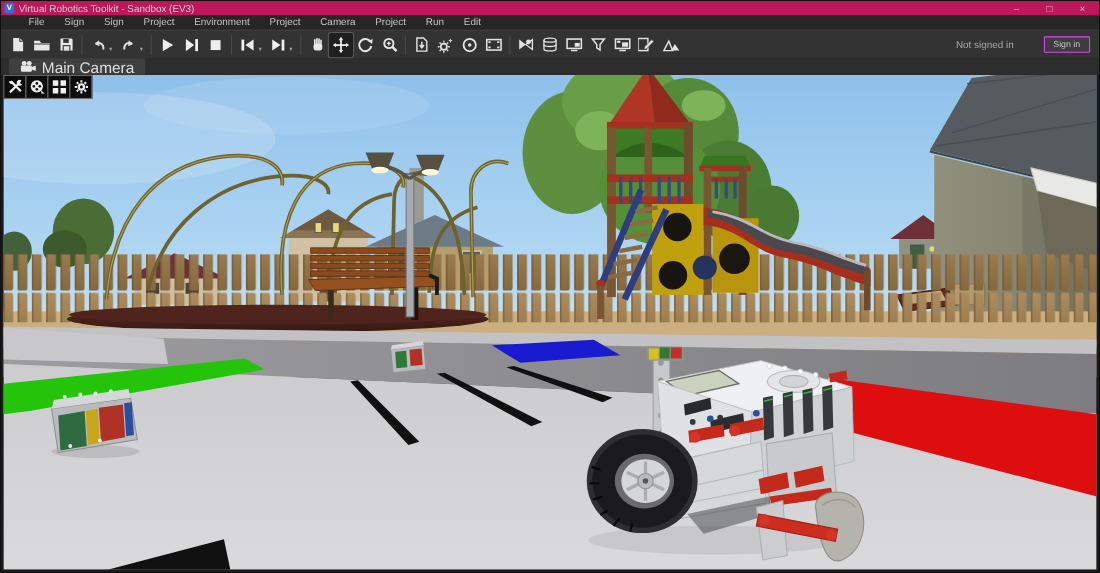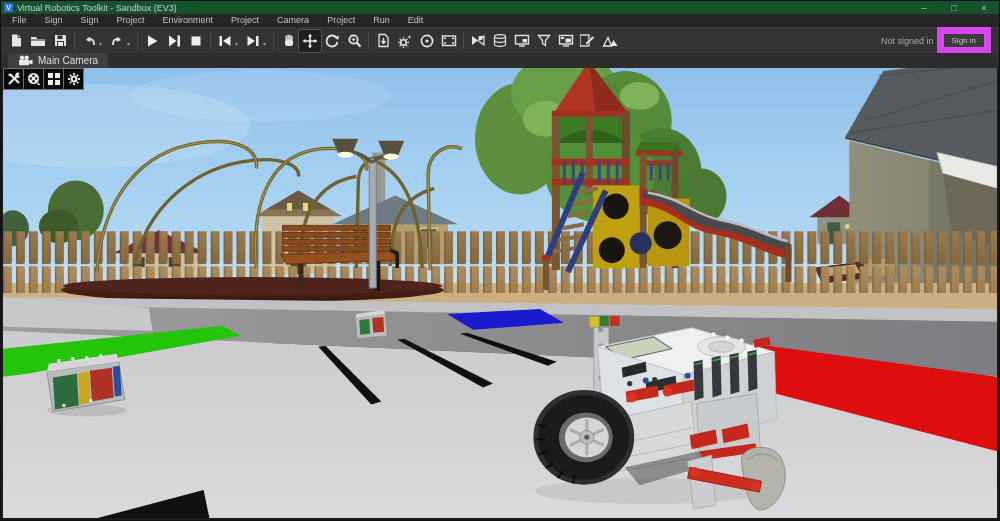--- a/index.html
+++ b/index.html
@@ -1,45 +1,45 @@
 <!DOCTYPE html>
 <html><head>
 <meta charset="utf-8">
 <style>
   * { margin:0; padding:0; box-sizing:border-box; }
   html,body { background:#555; font-family:"Liberation Sans", sans-serif; }
   .window { width:1000px; height:521px; background:#2d2d2d; display:flex; flex-direction:column;
             border:1px solid #101010; overflow:hidden; position:relative; }
   
-  .titlebar { height:13px; background:#14532d; display:flex; align-items:center; flex:0 0 auto; }
+  .titlebar { height:13px; background:#be185d; display:flex; align-items:center; flex:0 0 auto; }
   .logo { width:9px; height:9px; margin:0 4px 0 3px; background:#2f6fd6; color:#fff; font-size:7px;
           font-weight:bold; display:flex; align-items:center; justify-content:center; border-radius:1px; }
   .title-text { color:#cfcfcf; font-size:9px; white-space:nowrap; }
   .win-controls { margin-left:auto; display:flex; height:100%; }
   .win-btn { width:30px; height:100%; color:#c8c8c8; font-size:9px; display:flex;
              align-items:center; justify-content:center; cursor:default; }
   
-  .menubar { height:13px; background:#262626; display:flex; align-items:center; padding-left:2px; flex:0 0 auto; }
+  .menubar { height:13px; background:#262626; display:flex; align-items:center; padding-left:16px; flex:0 0 auto; }
   .menu-item { color:#c2c2c2; font-size:9px; padding:0 9px; line-height:13px; }
   
   .toolbar { height:26px; background:#333333; border-top:1px solid #3d3d3d; display:flex;
              align-items:center; padding:0 4px; flex:0 0 auto; }
   .tb-btn { width:22px; height:22px; display:flex; align-items:center; justify-content:center;
             border-radius:2px; position:relative; }
   .tb-btn svg { display:block; }
   .tb-btn.active { background:#1f1f1f; outline:1px solid #5a5a5a; }
   .tb-sep { width:1px; height:18px; background:#4a4a4a; margin:0 3px; }
   .caret { color:#9a9a9a; font-size:6px; margin:6px 1px 0 -1px; width:6px; }
-  .account { margin-left:auto; display:flex; align-items:center; gap:3px; padding-right:4px; }
+  .account { margin-left:auto; display:flex; align-items:center; gap:27px; padding-right:4px; }
   .signed-text { color:#a9a9a9; font-size:9px; }
-  .signin-btn { background:#3d3d3d; border:7px solid #d946ef; color:#c5c5c5; font-size:8px;
+  .signin-btn { background:#3d3d3d; border:1px solid #d946ef; color:#c5c5c5; font-size:8px;
                 padding:2px 8px; border-radius:1px; }
   
   .tabbar { height:15px; background:#2d2d2d; display:flex; align-items:flex-end; padding-left:7px; flex:0 0 auto; }
-  .cam-tab { background:#3f3f3f; color:#dedede; font-size:10px; height:15px; padding:0 10px;
+  .cam-tab { background:#3f3f3f; color:#dedede; font-size:14px; height:15px; padding:0 10px;
              display:flex; align-items:center; gap:5px; border-radius:2px 2px 0 0; }
   
   .viewport { flex:1 1 auto; position:relative; background:#1a1a1a; padding:0 2px 2px 2px; }
   .scene-wrap { position:relative; width:100%; height:100%; overflow:hidden; }
   .scene-wrap svg.scene { position:absolute; inset:0; width:100%; height:100%; }
   .overlay-tools { position:absolute; top:0; left:0; display:flex; z-index:5; }
   .ov-btn { width:21px; height:22px; background:#0c0c0c; border:1px solid #707070;
             display:flex; align-items:center; justify-content:center; margin-right:-1px; }
   .ov-btn svg { display:block; }
 </style>

